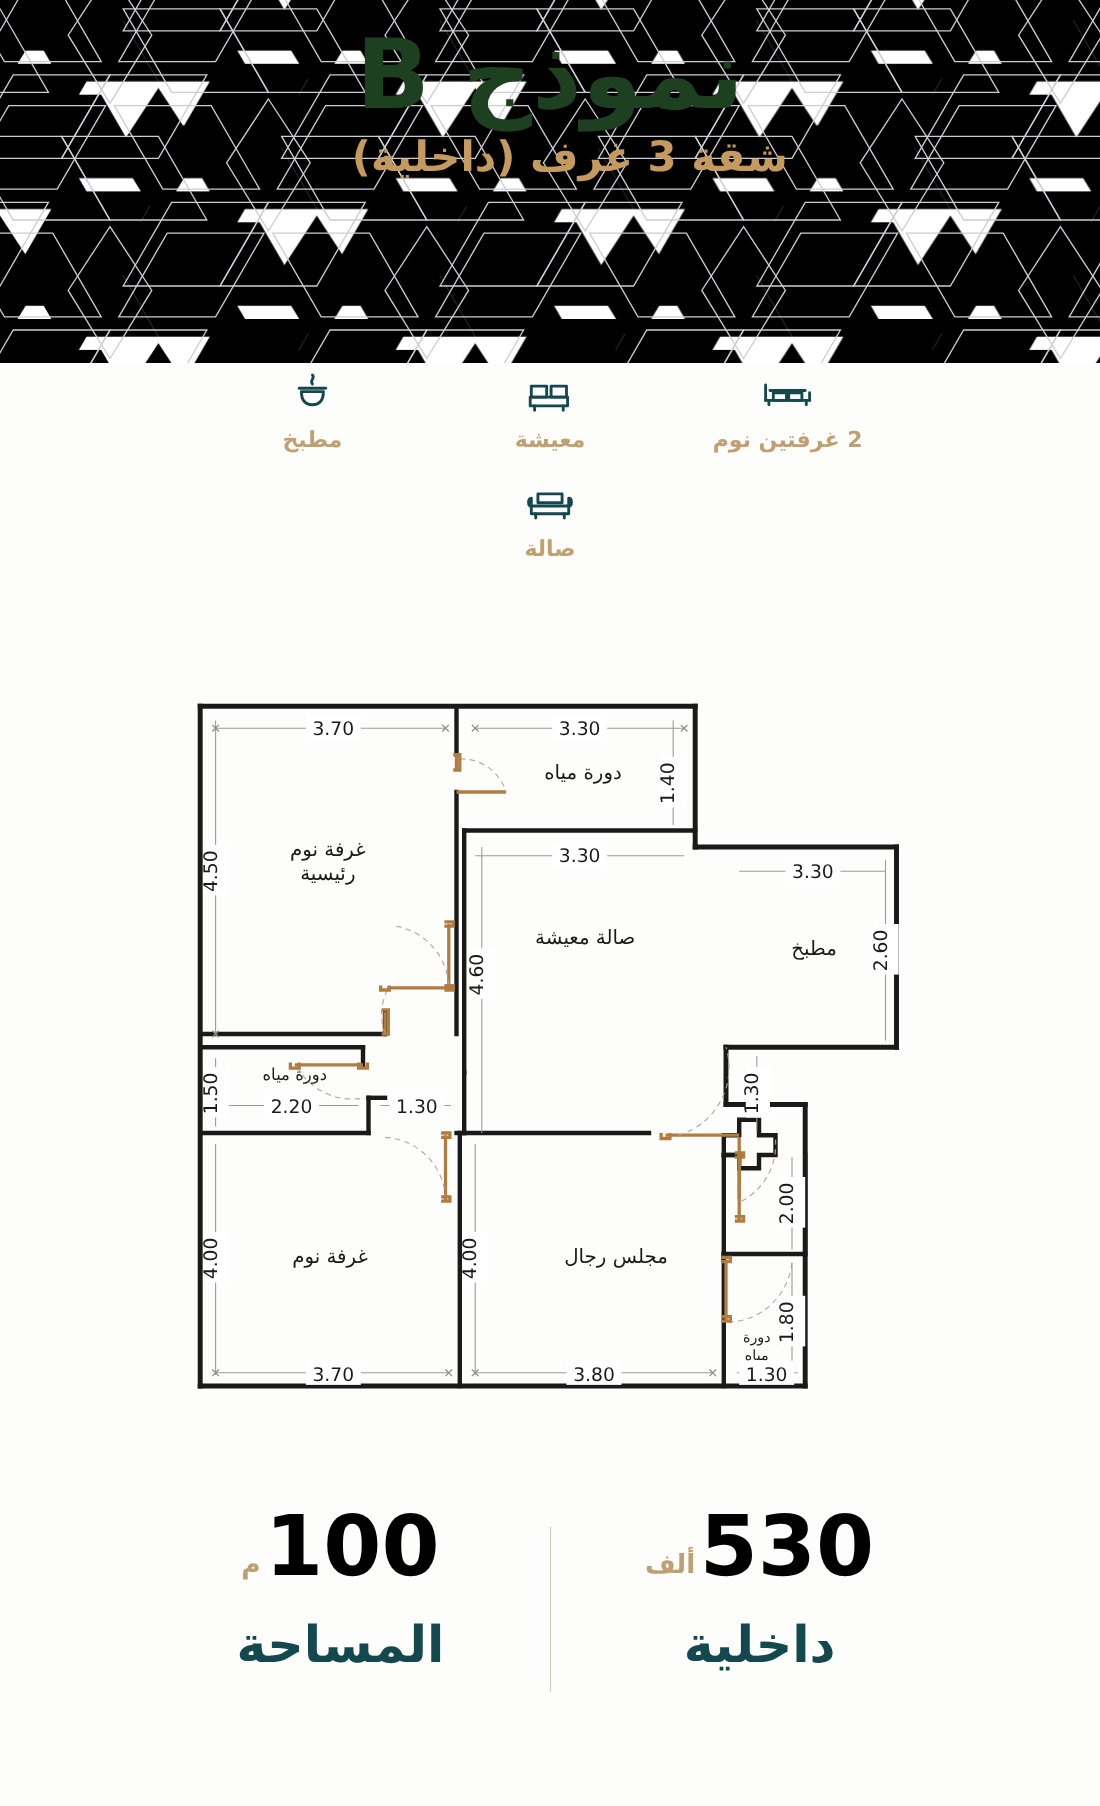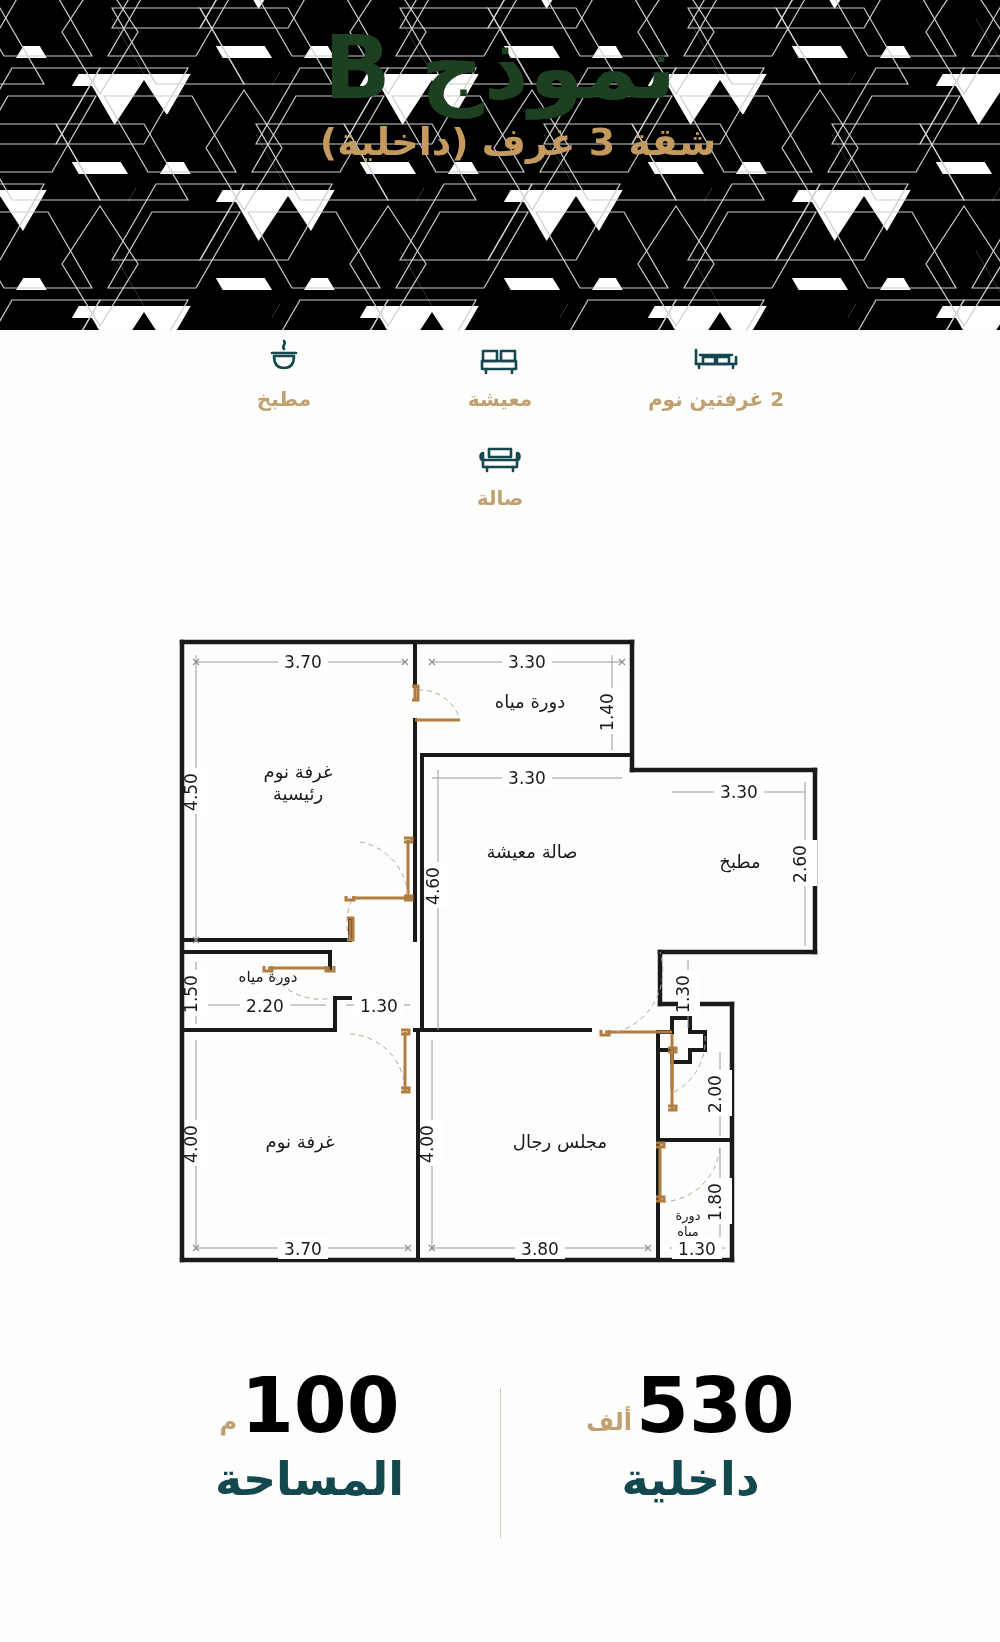--- a/index.html
+++ b/index.html
@@ -39,21 +39,21 @@
   #plan-wrap{position:absolute;left:0;top:600px;width:1000px;height:720px;z-index:2;}
   #plan{display:block;margin:0 auto;}
 
   
   .stats{position:absolute;left:0;top:1368px;width:1000px;height:240px;z-index:3;
          display:flex;justify-content:center;align-items:flex-start;}
   .stat{width:380px;display:flex;flex-direction:column;align-items:center;}
   .stat .num-line{display:flex;align-items:flex-end;justify-content:center;direction:rtl;}
   .stat .num{font-size:76px;font-weight:bold;color:#000000;line-height:1;}
   .stat .unit{font-size:24px;font-weight:bold;color:#c0a070;margin-right:4px;margin-bottom:8px;}
-  .stat .slabel{margin-top:8px;font-size:46px;font-weight:bold;color:#13484e;direction:rtl;}
+  .stat .slabel{margin-top:24px;font-size:46px;font-weight:bold;color:#13484e;direction:rtl;}
   .divider{width:1px;height:150px;background:#d8cdbb;margin-top:20px;}
 </style>
 </head>
 <body>
 
 <div id="page">
 
   <svg id="bg-pattern" viewBox="0 0 1000 330">
     <defs>
       <g id="starcell">

